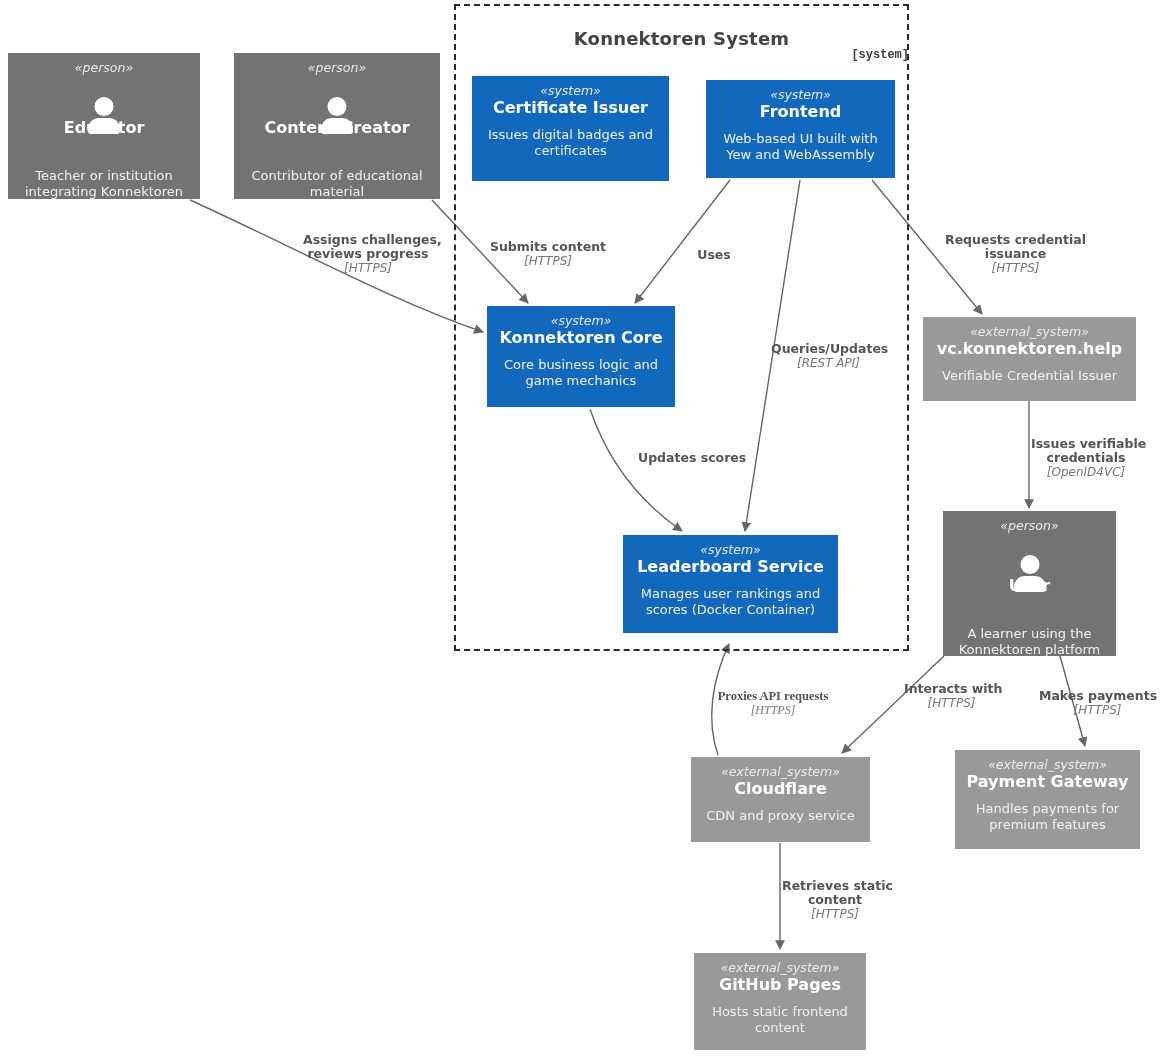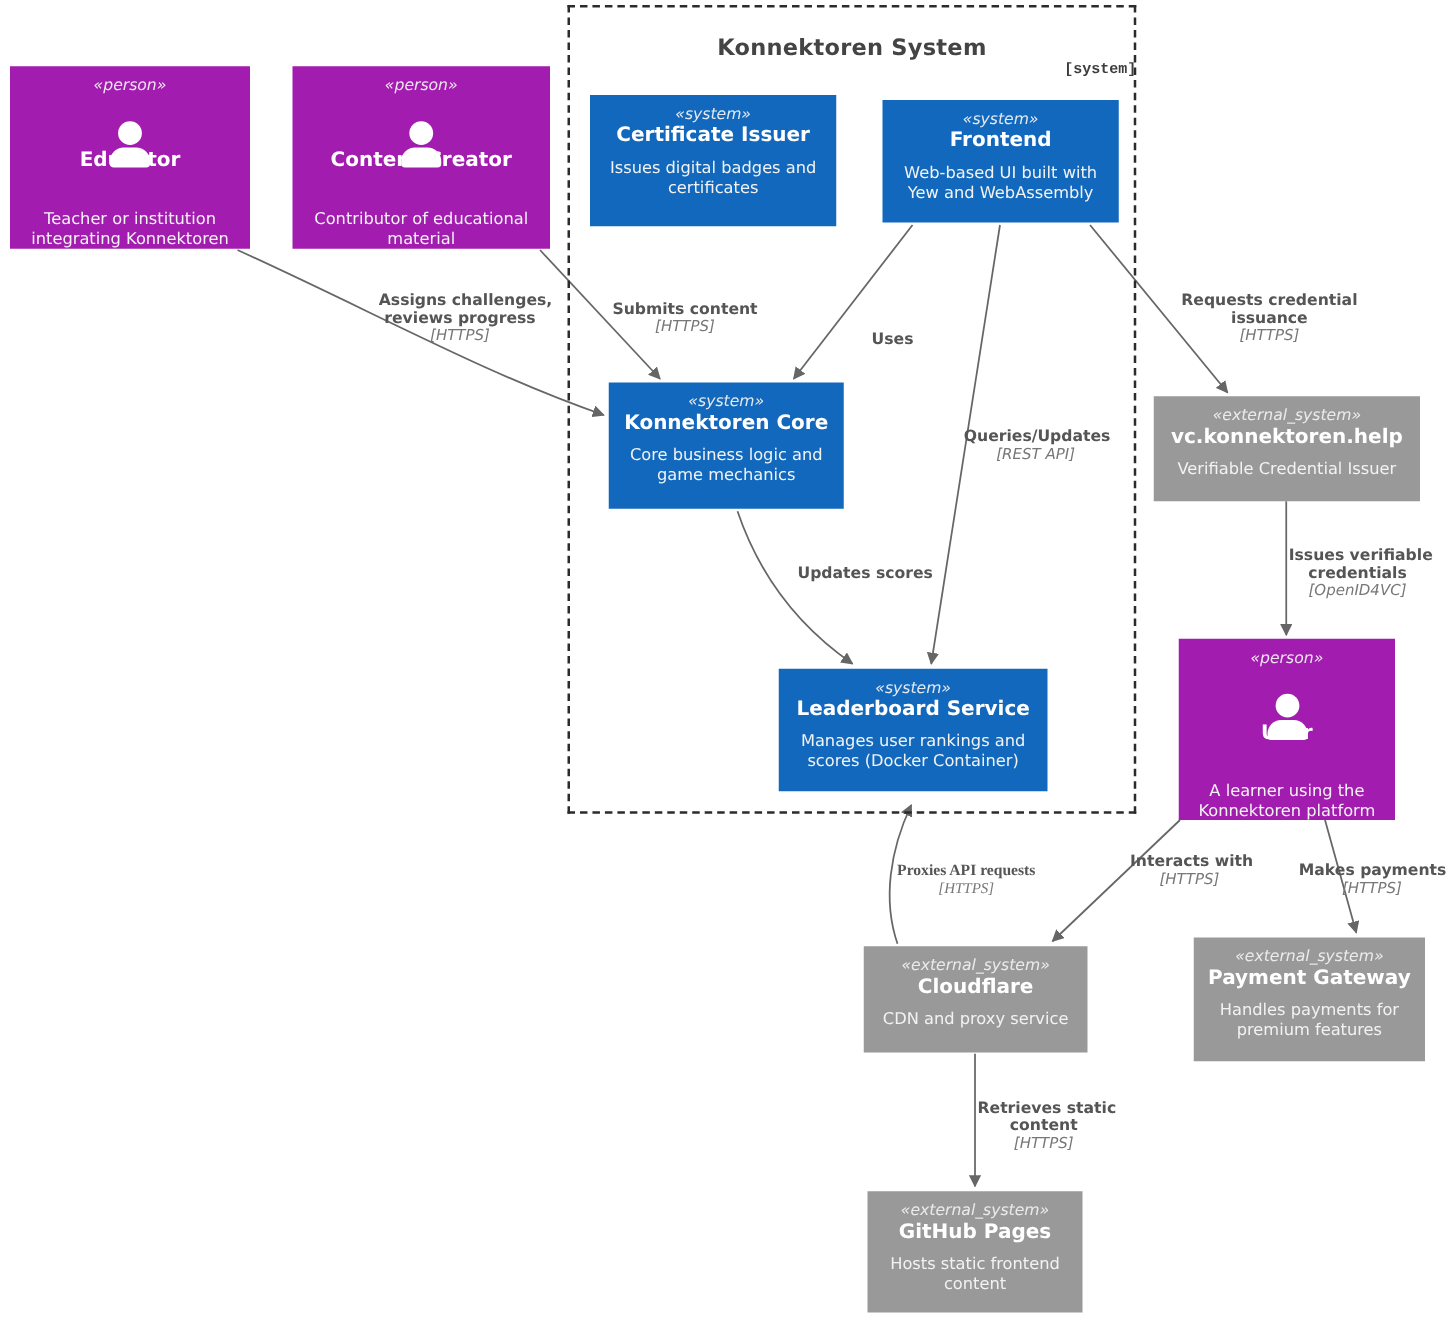--- a/index.html
+++ b/index.html
@@ -60,21 +60,21 @@
     position: absolute;
     box-sizing: border-box;
     display: flex;
     flex-direction: column;
     align-items: center;
     justify-content: flex-start;
     color: #ffffff;
     text-align: center;
     padding: 7px 8px 8px 8px;
   }
-  .node.person   { background: #a21caf; gap: 20px; }
+  .node.person   { background: #737373; gap: 20px; }
   .node.system   { background: #1168bd; }
   .node.external { background: #999999; }
 
   .stereotype {
     font-size: 12.5px;
     font-style: italic;
     line-height: 15px;
     color: #f0f0f0;
     opacity: 0.95;
     white-space: nowrap;
@@ -266,21 +266,21 @@
     <span class="lbl">Assigns challenges,</span>
     <span class="lbl">reviews progress</span>
     <span class="tech">[HTTPS]</span>
   </div>
 
   <div class="edge-label" style="left:489px; top:240px; width:118px;">
     <span class="lbl">Submits content</span>
     <span class="tech">[HTTPS]</span>
   </div>
 
-  <div class="edge-label" style="left:688px; top:264px; width:52px;">
+  <div class="edge-label" style="left:688px; top:248px; width:52px;">
     <span class="lbl">Uses</span>
   </div>
 
   <div class="edge-label" style="left:771px; top:342px; width:115px;">
     <span class="lbl">Queries/Updates</span>
     <span class="tech">[REST API]</span>
   </div>
 
   <div class="edge-label" style="left:944px; top:233px; width:143px;">
     <span class="lbl">Requests credential</span>

